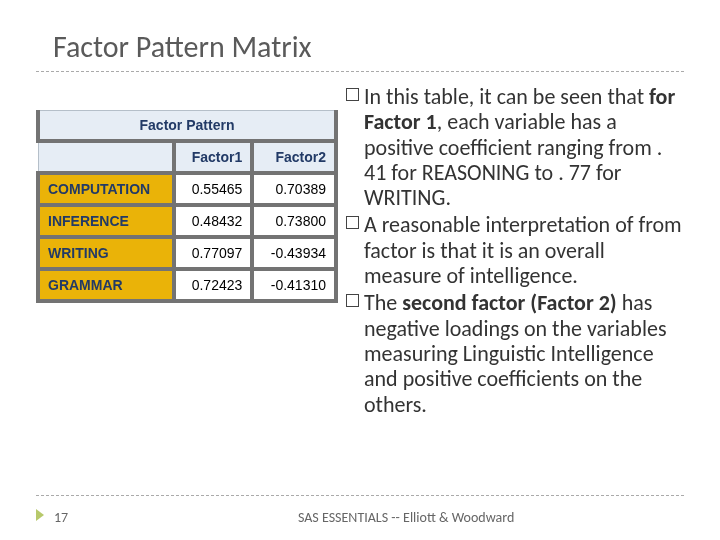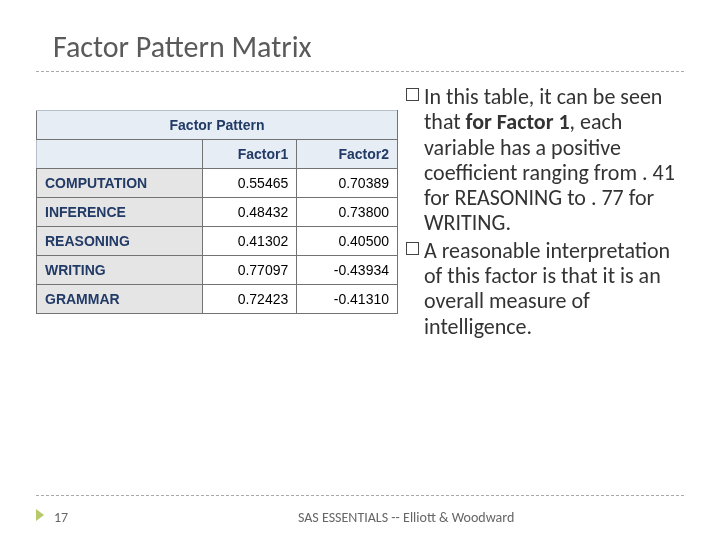--- a/index.html
+++ b/index.html
@@ -22,21 +22,21 @@
   .hr-dashed {
     border: none;
     border-top: 1px dashed #aaa;
     margin-bottom: 12px;
   }
   .content {
     display: flex;
     gap: 8px;
   }
   .left {
-    width: 362px;
+    width: 302px;
     padding-top: 20px;
   }
   .right {
     flex: 1;
     font-size: 22px;
     line-height: 1.15;
   }
   .bullet {
     display: flex;
     margin-bottom: 2px;
@@ -51,21 +51,21 @@
   }
   .bullet .txt { flex: 1; }
   .bold { font-weight: bold; }
 
   table.fp {
     border-collapse: collapse;
     width: 100%;
     font-family: Verdana, Arial, sans-serif;
   }
   table.fp th, table.fp td {
-    border: 1px solid #737373;
+    border: 4px solid #737373;
     padding: 6px 8px;
     font-size: 14px;
   }
   table.fp .spacer-row td {
     border: none;
     height: 6px;
     padding: 0;
   }
   table.fp .title-row th {
     text-align: center;
@@ -79,21 +79,21 @@
     color: #223a66;
     background: #e6edf5;
     font-weight: bold;
   }
   table.fp .head-row th:first-child {
     border-left: 1px solid #b5bfc9;
   }
   table.fp td.rowlabel {
     text-align: left;
     color: #223a66;
-    background: #e5e5e5;
+    background: #eab308;
     font-weight: bold;
   }
   table.fp td.val {
     text-align: right;
     background: #fff;
     color: #000000;
   }
   .below-table-space { height: 36px; }
 
   .footer-divider {
@@ -148,25 +148,20 @@
         <td class="rowlabel">COMPUTATION</td>
         <td class="val">0.55465</td>
         <td class="val">0.70389</td>
       </tr>
       <tr>
         <td class="rowlabel">INFERENCE</td>
         <td class="val">0.48432</td>
         <td class="val">0.73800</td>
       </tr>
       <tr>
-        <td class="rowlabel">REASONING</td>
-        <td class="val">0.41302</td>
-        <td class="val">0.40500</td>
-      </tr>
-      <tr>
         <td class="rowlabel">WRITING</td>
         <td class="val">0.77097</td>
         <td class="val">-0.43934</td>
       </tr>
       <tr>
         <td class="rowlabel">GRAMMAR</td>
         <td class="val">0.72423</td>
         <td class="val">-0.41310</td>
       </tr>
     </tbody>
@@ -176,21 +171,27 @@
 
   <div class="right">
     <div class="bullet">
       <span class="box"></span>
       <span class="txt">
         <span>In this table, it can be seen that </span><span class="bold">for Factor 1</span><span>, each variable has a positive coefficient ranging from . 41 for REASONING to . 77 for WRITING.</span>
       </span>
     </div>
     <div class="bullet">
       <span class="box"></span>
-      <span class="txt">A reasonable interpretation of this factor is that it is an overall measure of intelligence.</span>
+      <span class="txt">A reasonable interpretation of from factor is that it is an overall measure of intelligence.</span>
+    </div>
+    <div class="bullet">
+      <span class="box"></span>
+      <span class="txt">
+        <span>The </span><span class="bold">second factor (Factor 2)</span><span> has negative loadings on the variables measuring Linguistic Intelligence and positive coefficients on the others.</span>
+      </span>
     </div>
   </div>
 
 </div>
 
 <hr class="footer-divider">
 <div class="footer">
   <span class="marker"></span>
   <span class="pageno">17</span>
   <span class="src">SAS ESSENTIALS -- Elliott &amp; Woodward</span>

